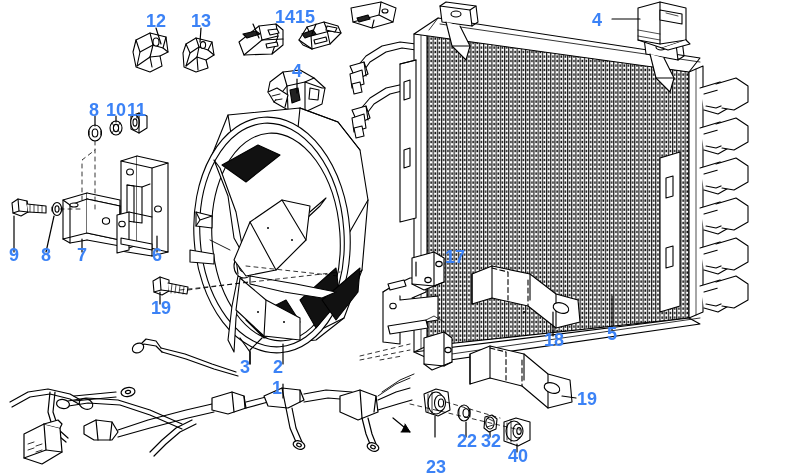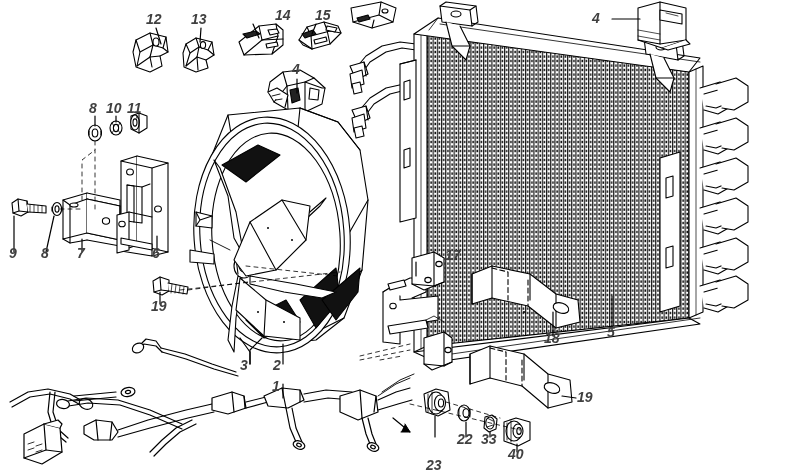--- a/index.html
+++ b/index.html
@@ -7,26 +7,25 @@
   body{
     font-family:"Liberation Sans", sans-serif;
     width:799px;height:473px;overflow:hidden;
   }
   #stage{position:relative;width:799px;height:473px;background:#ffffff;}
   #stage svg{position:absolute;left:0;top:0;}
   .callout{
     position:absolute;
     font-family:"Liberation Sans", sans-serif;
     font-weight:bold;
-    font-size:14px;
-    color:#404040;
+    font-size:18px;
+    color:#3b82f6;
     line-height:1;
     letter-spacing:0px;
     user-select:none;
-    font-style:italic;
   }
 </style>
 </head>
 <body>
 
 <div id="stage">
 
 <svg width="799" height="473" viewBox="0 0 799 473" xmlns="http://www.w3.org/2000/svg">
   <defs>
 
@@ -515,24 +514,24 @@
 <div class="callout" style="left:152px;top:246px;">6</div>
 <div class="callout" style="left:77px;top:246px;">7</div>
 <div class="callout" style="left:41px;top:246px;">8</div>
 <div class="callout" style="left:9px;top:246px;">9</div>
 <div class="callout" style="left:89px;top:101px;">8</div>
 <div class="callout" style="left:106px;top:101px;">10</div>
 <div class="callout" style="left:127px;top:101px;">11</div>
 <div class="callout" style="left:146px;top:12px;">12</div>
 <div class="callout" style="left:191px;top:12px;">13</div>
 <div class="callout" style="left:243px;top:8px;margin-left:32px;">14</div>
-<div class="callout" style="left:315px;top:8px;text-align:center;">15</div>
+<div class="callout" style="left:295px;top:8px;text-align:center;">15</div>
 <div class="callout" style="left:592px;top:11px;">4</div>
 <div class="callout" style="left:407px;top:248px;margin-left:38px;">17</div>
 <div class="callout" style="left:544px;top:331px;">18</div>
 <div class="callout" style="left:577px;top:390px;">19</div>
 <div class="callout" style="left:508px;top:447px;">40</div>
-<div class="callout" style="left:481px;top:432px;">33</div>
+<div class="callout" style="left:481px;top:432px;">32</div>
 <div class="callout" style="left:457px;top:432px;">22</div>
 <div class="callout" style="left:426px;top:432px;margin-top:26px;">23</div>
 <div class="callout" style="left:151px;top:299px;">19</div>
 
 </div>
 
 </body></html>

